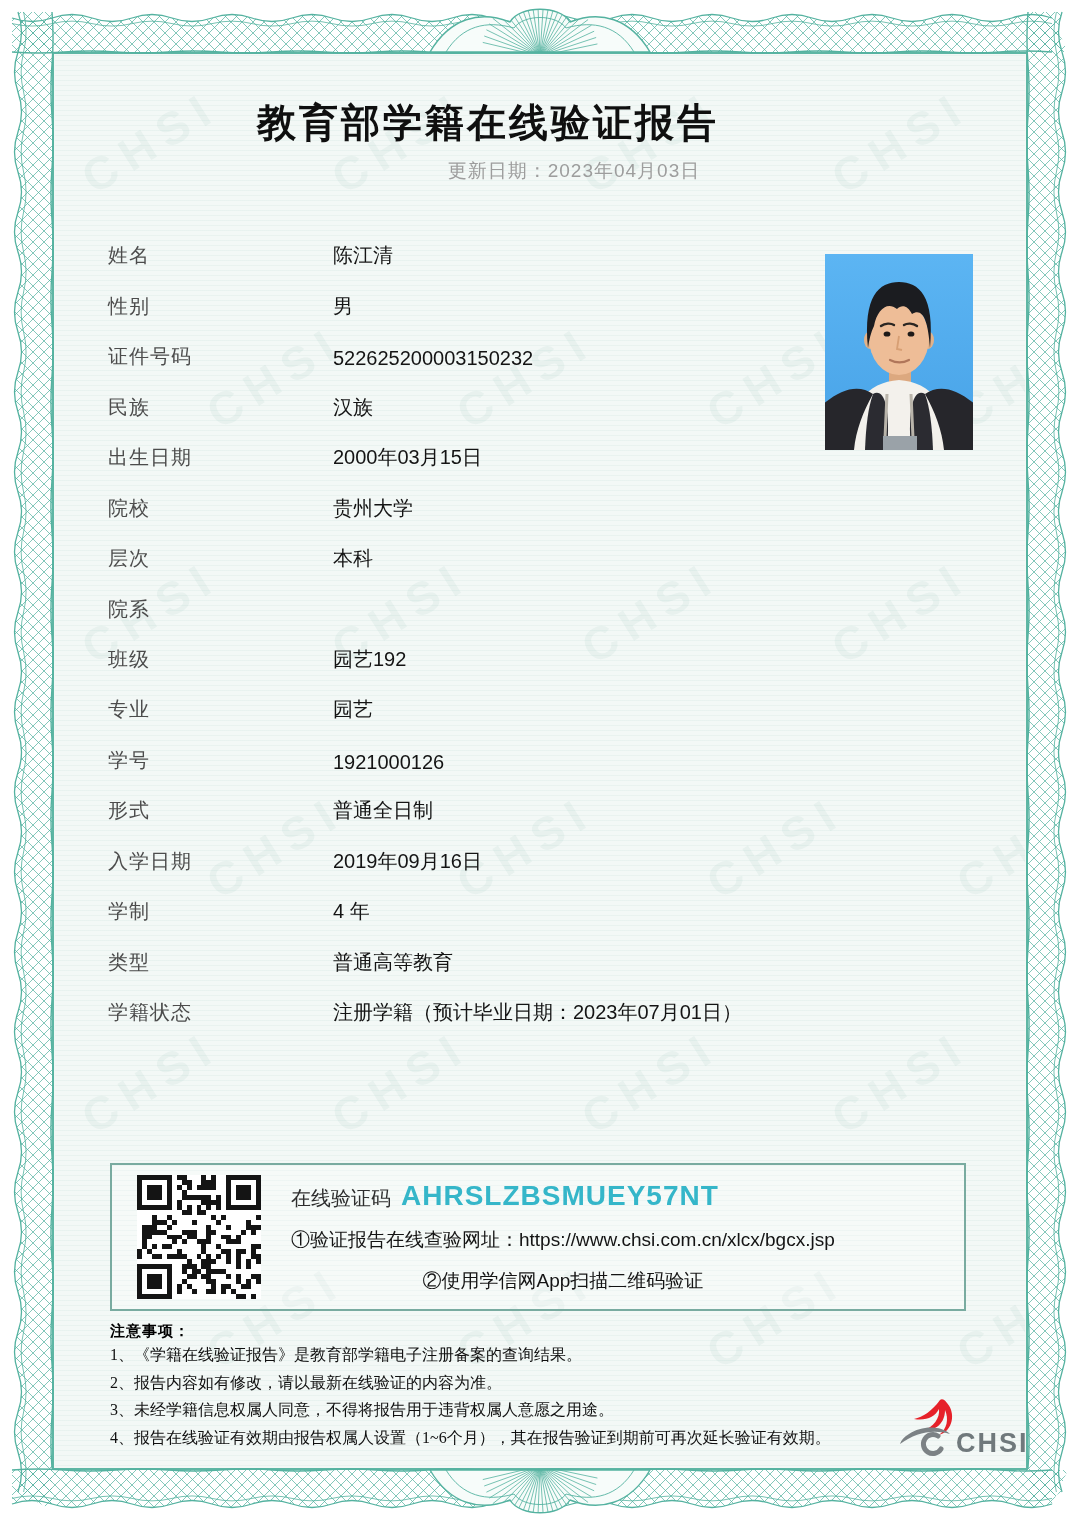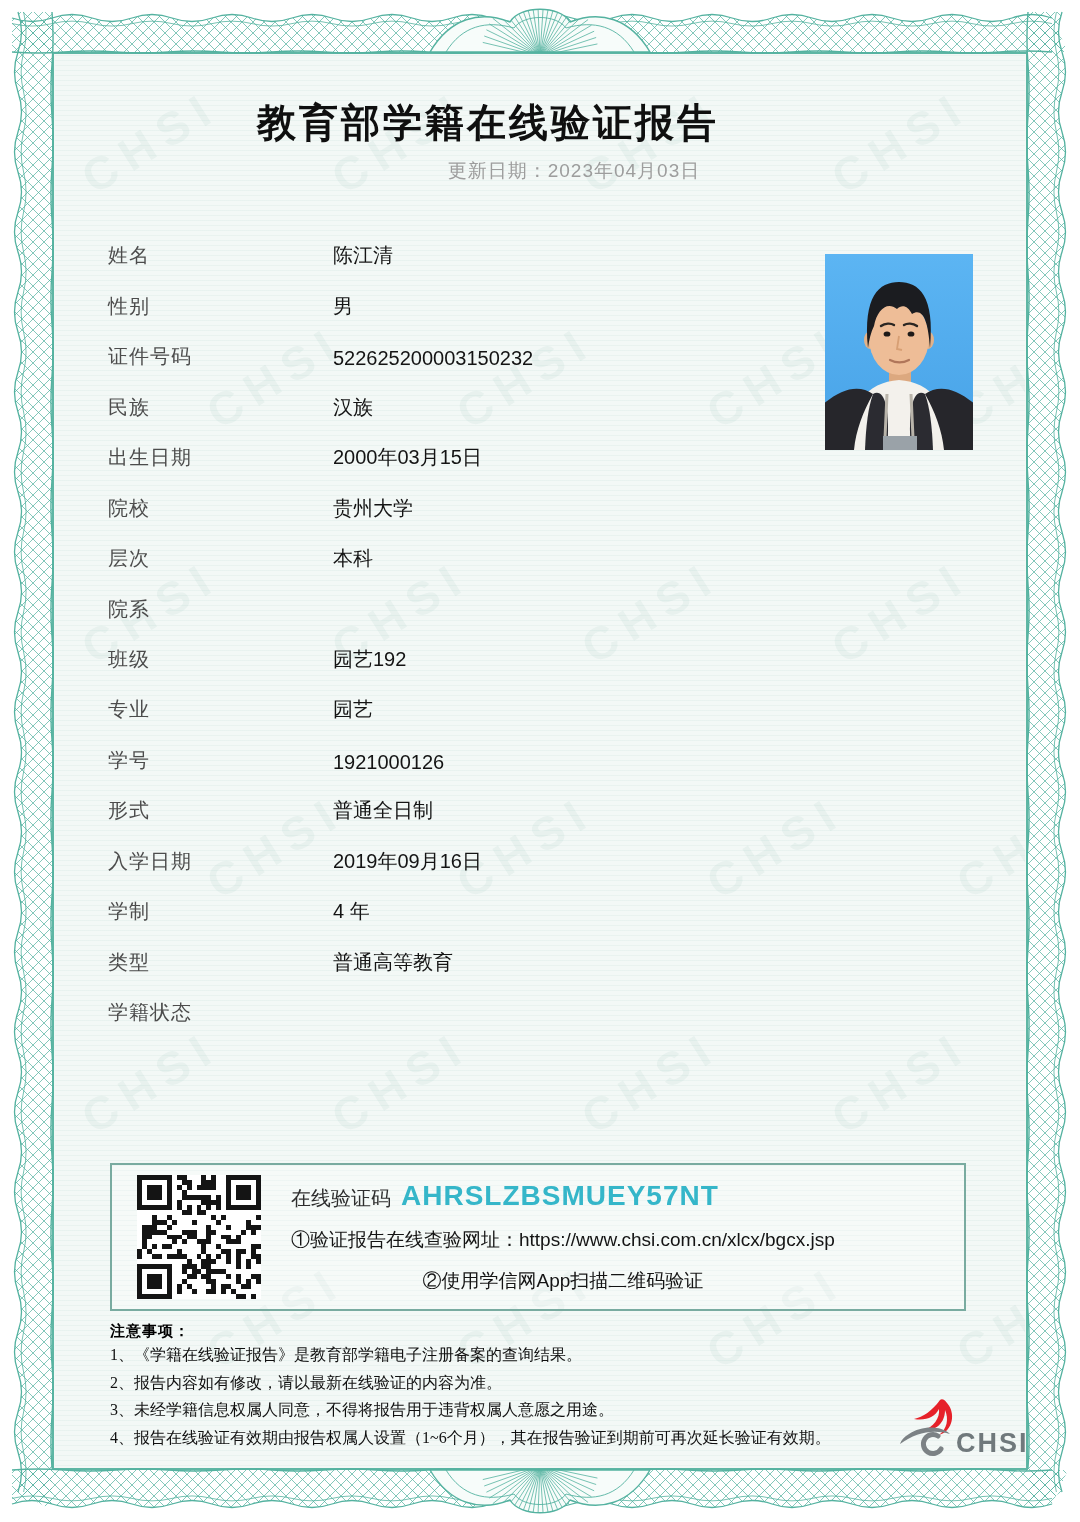--- a/index.html
+++ b/index.html
@@ -225,20 +225,21 @@
       <div class="row">
           <span class="lab">学制</span>
           <span class="val">4 年</span>
         </div>
       <div class="row">
           <span class="lab">类型</span>
           <span class="val">普通高等教育</span>
         </div>
       <div class="row">
           <span class="lab">学籍状态</span>
+          <span class="val">注册学籍（预计毕业日期：2023年07月01日）</span>
         </div>
     </div>
 
     <div class="photo">
       <svg width="148" height="196" viewBox="0 0 148 196">
         <defs>
           <linearGradient id="pbg" x1="0" y1="0" x2="0" y2="1">
             <stop offset="0" stop-color="#5cb5f3"></stop>
               <stop offset="1" stop-color="#47a2e7"></stop>
           </linearGradient>

